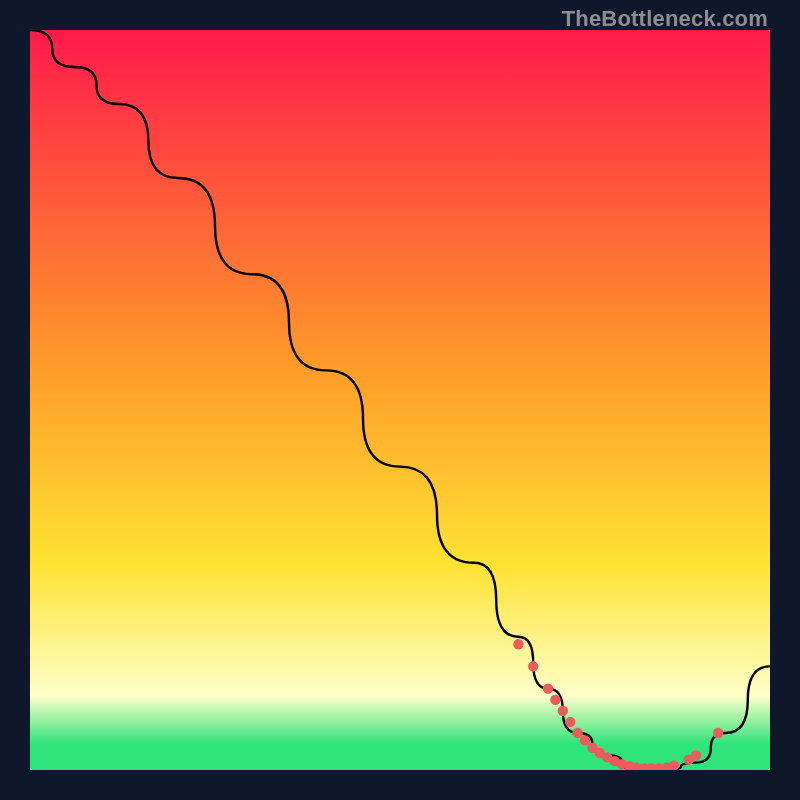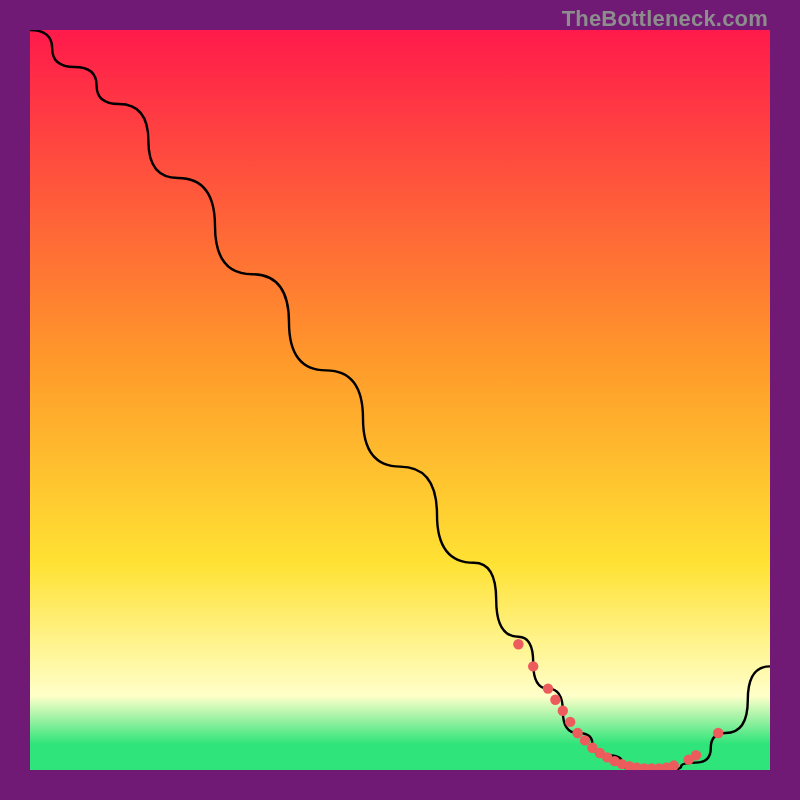--- a/index.html
+++ b/index.html
@@ -1,16 +1,16 @@
 <!DOCTYPE html>
 <html><head>
 <meta charset="utf-8">
 <style>
   html,body{margin:0;padding:0;width:800px;height:800px;background:#000;overflow:hidden}
-  .frame{position:relative;width:800px;height:800px;background:#701a75}
+  .frame{position:relative;width:800px;height:800px;background:#0f172a}
   .plot{position:absolute;left:30px;top:30px;width:740px;height:740px;background:#000}
   .watermark{position:absolute;top:6px;right:32px;font:700 22px Arial,Helvetica,sans-serif;color:#8d8d8d;letter-spacing:.2px}
   svg{display:block}
 </style>
 </head>
 <body>
 <div class="frame">
   <div class="watermark">TheBottleneck.com</div>
   <div class="plot">
     <svg id="svg" width="740" height="740" viewBox="0 0 740 740">

